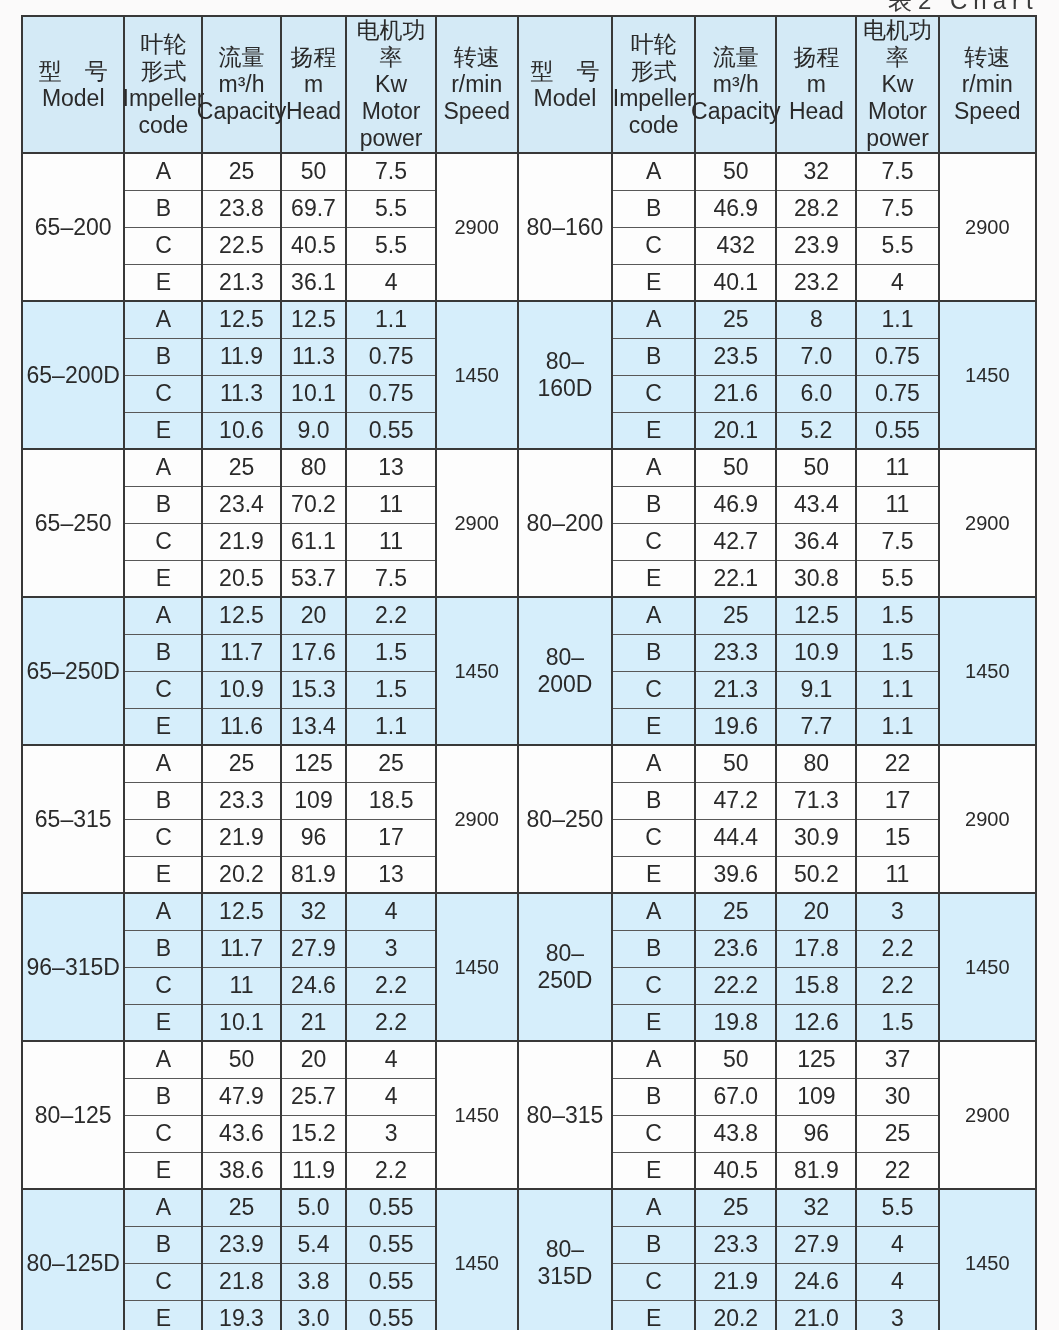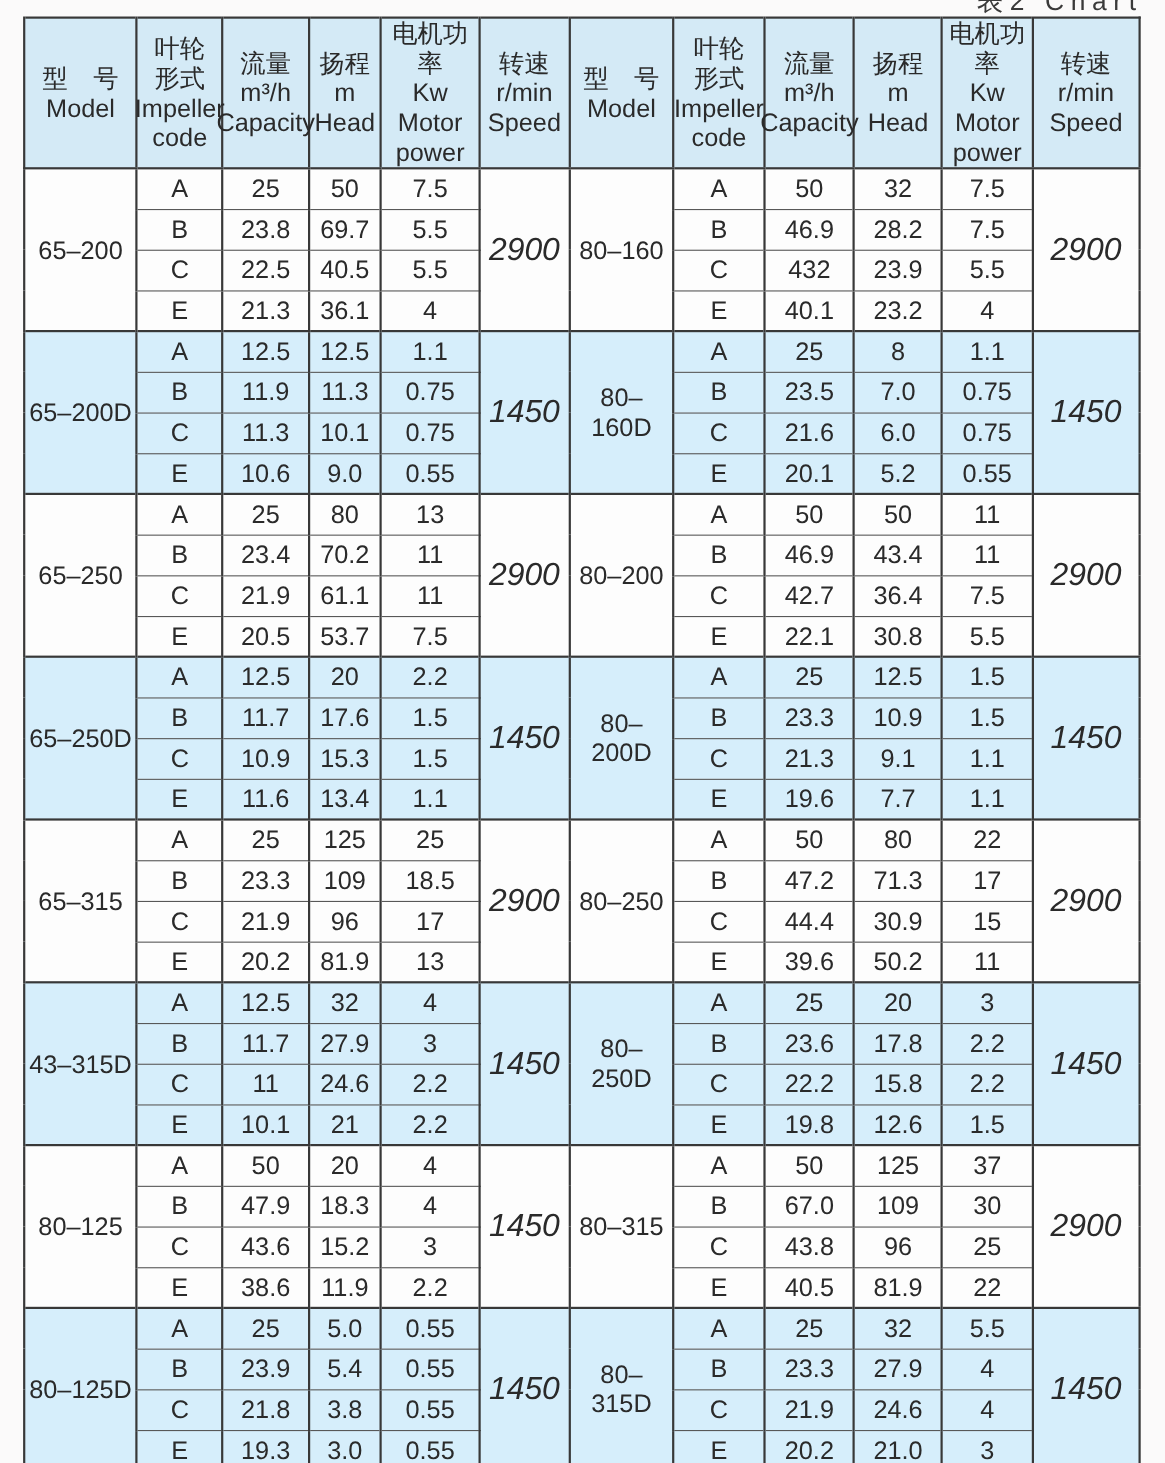--- a/index.html
+++ b/index.html
@@ -30,21 +30,21 @@
     border-bottom:2px solid #383838;
     font-weight:normal;
   }
   thead tr{height:110px;}
   tbody tr{height:37px;}
   tbody tr:not(.group-start) td{border-top:1.5px solid #585858;}
   tbody tr.group-start td{border-top:2px solid #383838;}
   tbody tr.shaded td{background:#d6eefb;}
   .hwrap{display:flex;flex-direction:column;justify-content:center;align-items:center;line-height:27px;}
   td.model{font-size:23px;}
-  td.speed{font-size:29px;font-style:italic;}
+  td.speed{font-size:20px;}
 </style>
 </head>
 <body>
 
 <div class="caption">
   <span>表2 Chart</span>
 </div>
 
 <table class="spec">
   <colgroup>
@@ -366,21 +366,21 @@
         <td>E</td>
         <td>20.2</td>
         <td>81.9</td>
         <td>13</td>
         <td>E</td>
         <td>39.6</td>
         <td>50.2</td>
         <td>11</td>
       </tr>
       <tr class="group-start shaded">
-        <td rowspan="4" class="model">43–315D</td>
+        <td rowspan="4" class="model">96–315D</td>
         <td>A</td>
         <td>12.5</td>
         <td>32</td>
         <td>4</td>
         <td rowspan="4" class="speed">1450</td>
         <td rowspan="4" class="model">80–250D</td>
         <td>A</td>
         <td>25</td>
         <td>20</td>
         <td>3</td>
@@ -426,21 +426,21 @@
         <td rowspan="4" class="model">80–315</td>
         <td>A</td>
         <td>50</td>
         <td>125</td>
         <td>37</td>
         <td rowspan="4" class="speed">2900</td>
       </tr>
       <tr>
         <td>B</td>
         <td>47.9</td>
-        <td>18.3</td>
+        <td>25.7</td>
         <td>4</td>
         <td>B</td>
         <td>67.0</td>
         <td>109</td>
         <td>30</td>
       </tr>
       <tr>
         <td>C</td>
         <td>43.6</td>
         <td>15.2</td>

